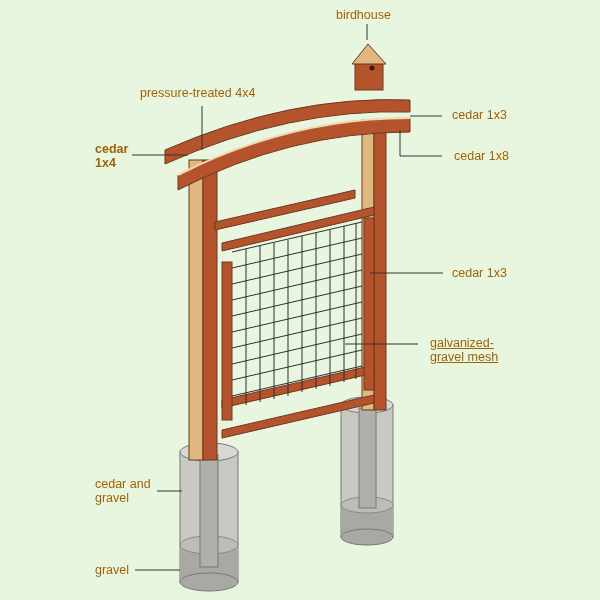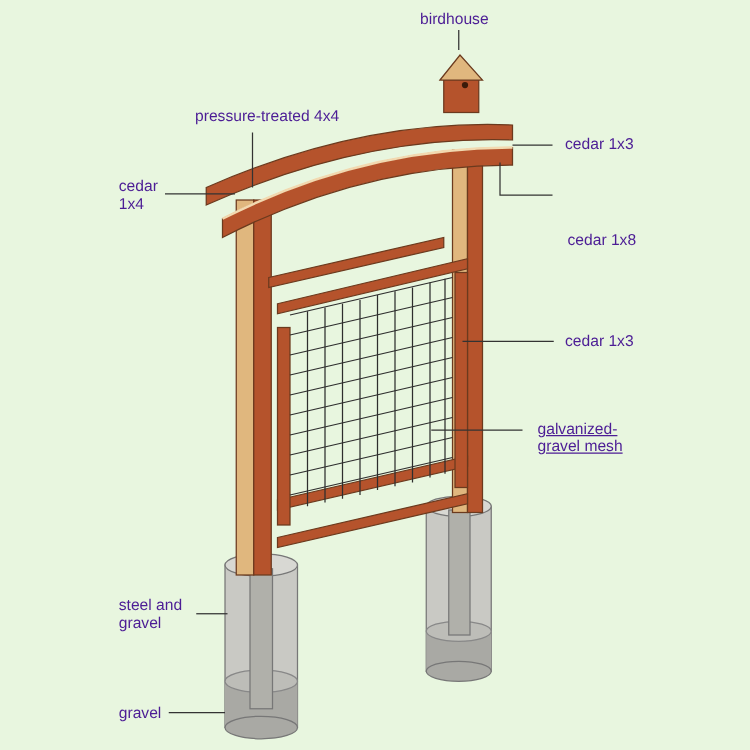--- a/index.html
+++ b/index.html
@@ -1,19 +1,19 @@
 <!DOCTYPE html>
 <html><head>
 <meta charset="utf-8">
 <style>
   html, body { margin:0; padding:0; }
   body { width:600px; height:600px; background:#e8f6df; position:relative; overflow:hidden;
          font-family:"Liberation Sans", sans-serif; }
   svg { position:absolute; left:0; top:0; }
-  .lbl { position:absolute; font-size:12.5px; color:#4c1d95; line-height:14px; white-space:nowrap; }
+  .lbl { position:absolute; font-size:12.5px; color:#a16207; line-height:14px; white-space:nowrap; }
 </style>
 </head>
 <body>
 
 <svg width="600" height="600" viewBox="0 0 600 600">
 
   <g>
     <rect x="180" y="452" width="58" height="130" fill="#c9c9c4" stroke="#777" stroke-width="1"></rect>
     <ellipse cx="209" cy="452" rx="29" ry="9" fill="#d8d8d3" stroke="#777"></ellipse>
     <rect x="180" y="545" width="58" height="37" fill="#a9a9a4"></rect>
@@ -88,29 +88,29 @@
     <line x1="410" y1="116" x2="442" y2="116"></line>
     <polyline points="400,130 400,156 442,156"></polyline>
     <line x1="370" y1="273" x2="443" y2="273"></line>
     <line x1="345" y1="344" x2="418" y2="344"></line>
     <line x1="157" y1="491" x2="182" y2="491"></line>
     <line x1="135" y1="570" x2="180" y2="570"></line>
   </g>
 </svg>
 
 <div class="lbl" style="left:336px;top:8px;">birdhouse</div>
-<div class="lbl" style="left:140px;top:86px;margin-left:16px;">pressure-treated 4x4</div>
-<div class="lbl" style="left:95px;top:142px;">
+<div class="lbl" style="left:140px;top:86px;">pressure-treated 4x4</div>
+<div class="lbl" style="left:95px;top:142px;font-weight:bold;">
   <div>cedar</div>
   <div>1x4</div>
 </div>
 <div class="lbl" style="left:452px;top:108px;">cedar 1x3</div>
-<div class="lbl" style="left:454px;top:149px;margin-top:36px;">cedar 1x8</div>
+<div class="lbl" style="left:454px;top:149px;">cedar 1x8</div>
 <div class="lbl" style="left:452px;top:266px;">cedar 1x3</div>
 <div class="lbl" style="left:430px;top:336px;text-decoration:underline;">
   <div>galvanized-</div>
   <div>gravel mesh</div>
 </div>
 <div class="lbl" style="left:95px;top:477px;">
-  <div>steel and</div>
+  <div>cedar and</div>
   <div>gravel</div>
 </div>
 <div class="lbl" style="left:95px;top:563px;">gravel</div>
 
 </body></html>

